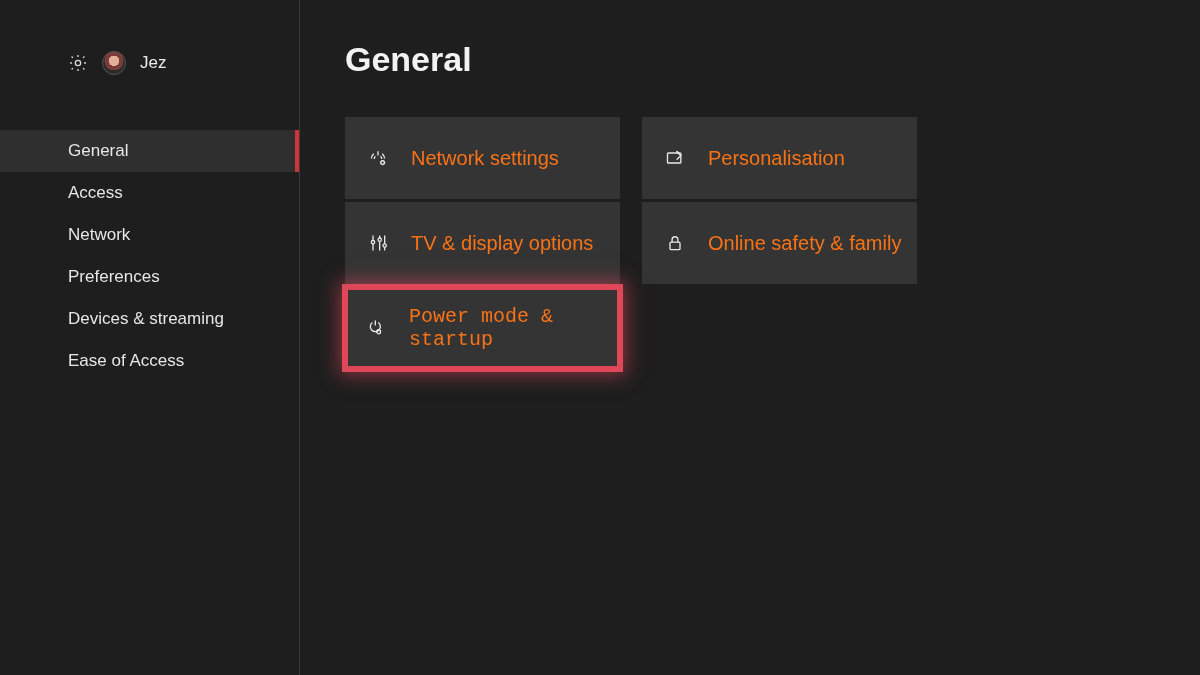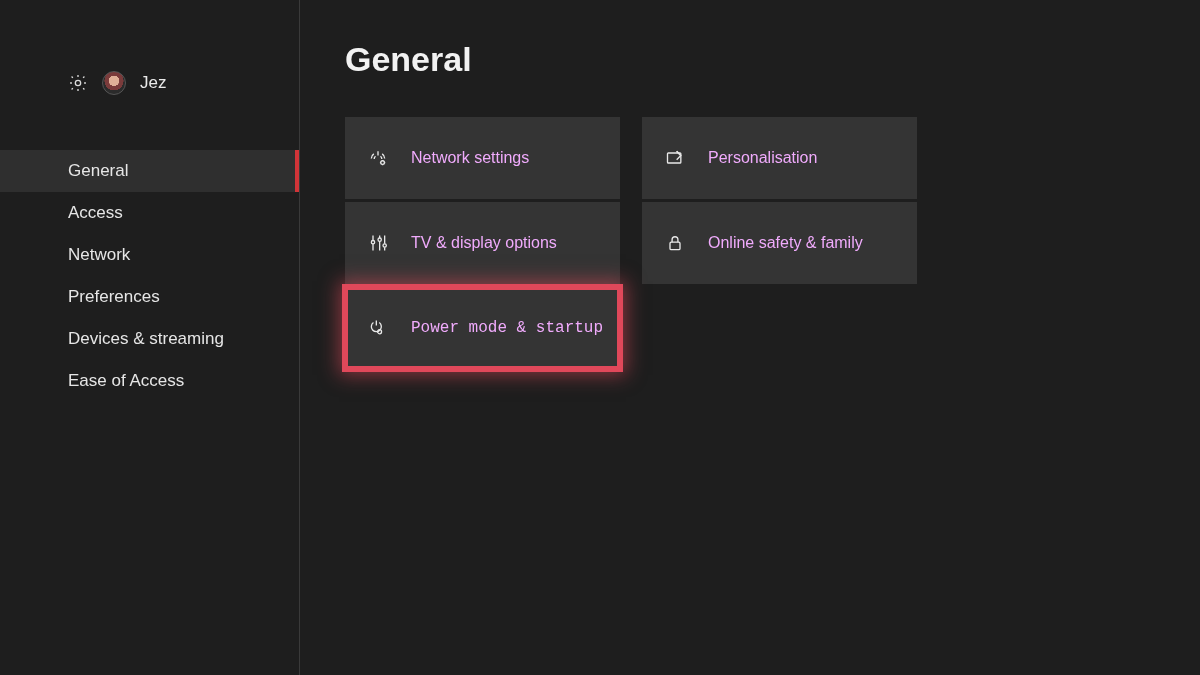--- a/index.html
+++ b/index.html
@@ -8,21 +8,21 @@
     background: #1e1e1e;
     font-family: "Segoe UI", Arial, sans-serif;
     color: #e6e6e6;
     display: flex;
   }
   .sidebar {
     width: 300px;
     height: 100%;
     background: #1e1e1e;
     border-right: 1px solid #3a3a3a;
-    padding-top: 68px;
+    padding-top: 48px;
   }
   .user-row {
     display: flex;
     align-items: center;
     gap: 14px;
     padding: 0 0 0 68px;
     height: 30px;
     margin-bottom: 52px;
   }
   .gear-icon svg { display:block; }
@@ -72,22 +72,22 @@
   .tile {
     background: #343434;
     display: flex;
     align-items: center;
     padding-left: 22px;
     gap: 22px;
     cursor: pointer;
     position: relative;
   }
   .tile-label {
-    font-size: 16px;
-    color: #f0abfc;
+    font-size: 20px;
+    color: #f97316;
   }
   .tile-icon {
     width: 22px; height: 22px;
     display: flex; align-items: center; justify-content: center;
     color: #e8e8e8;
   }
   .tile-icon svg { display: block; }
   .tile.highlight {
     outline: 6px solid #e0485a;
     outline-offset: -3px;

